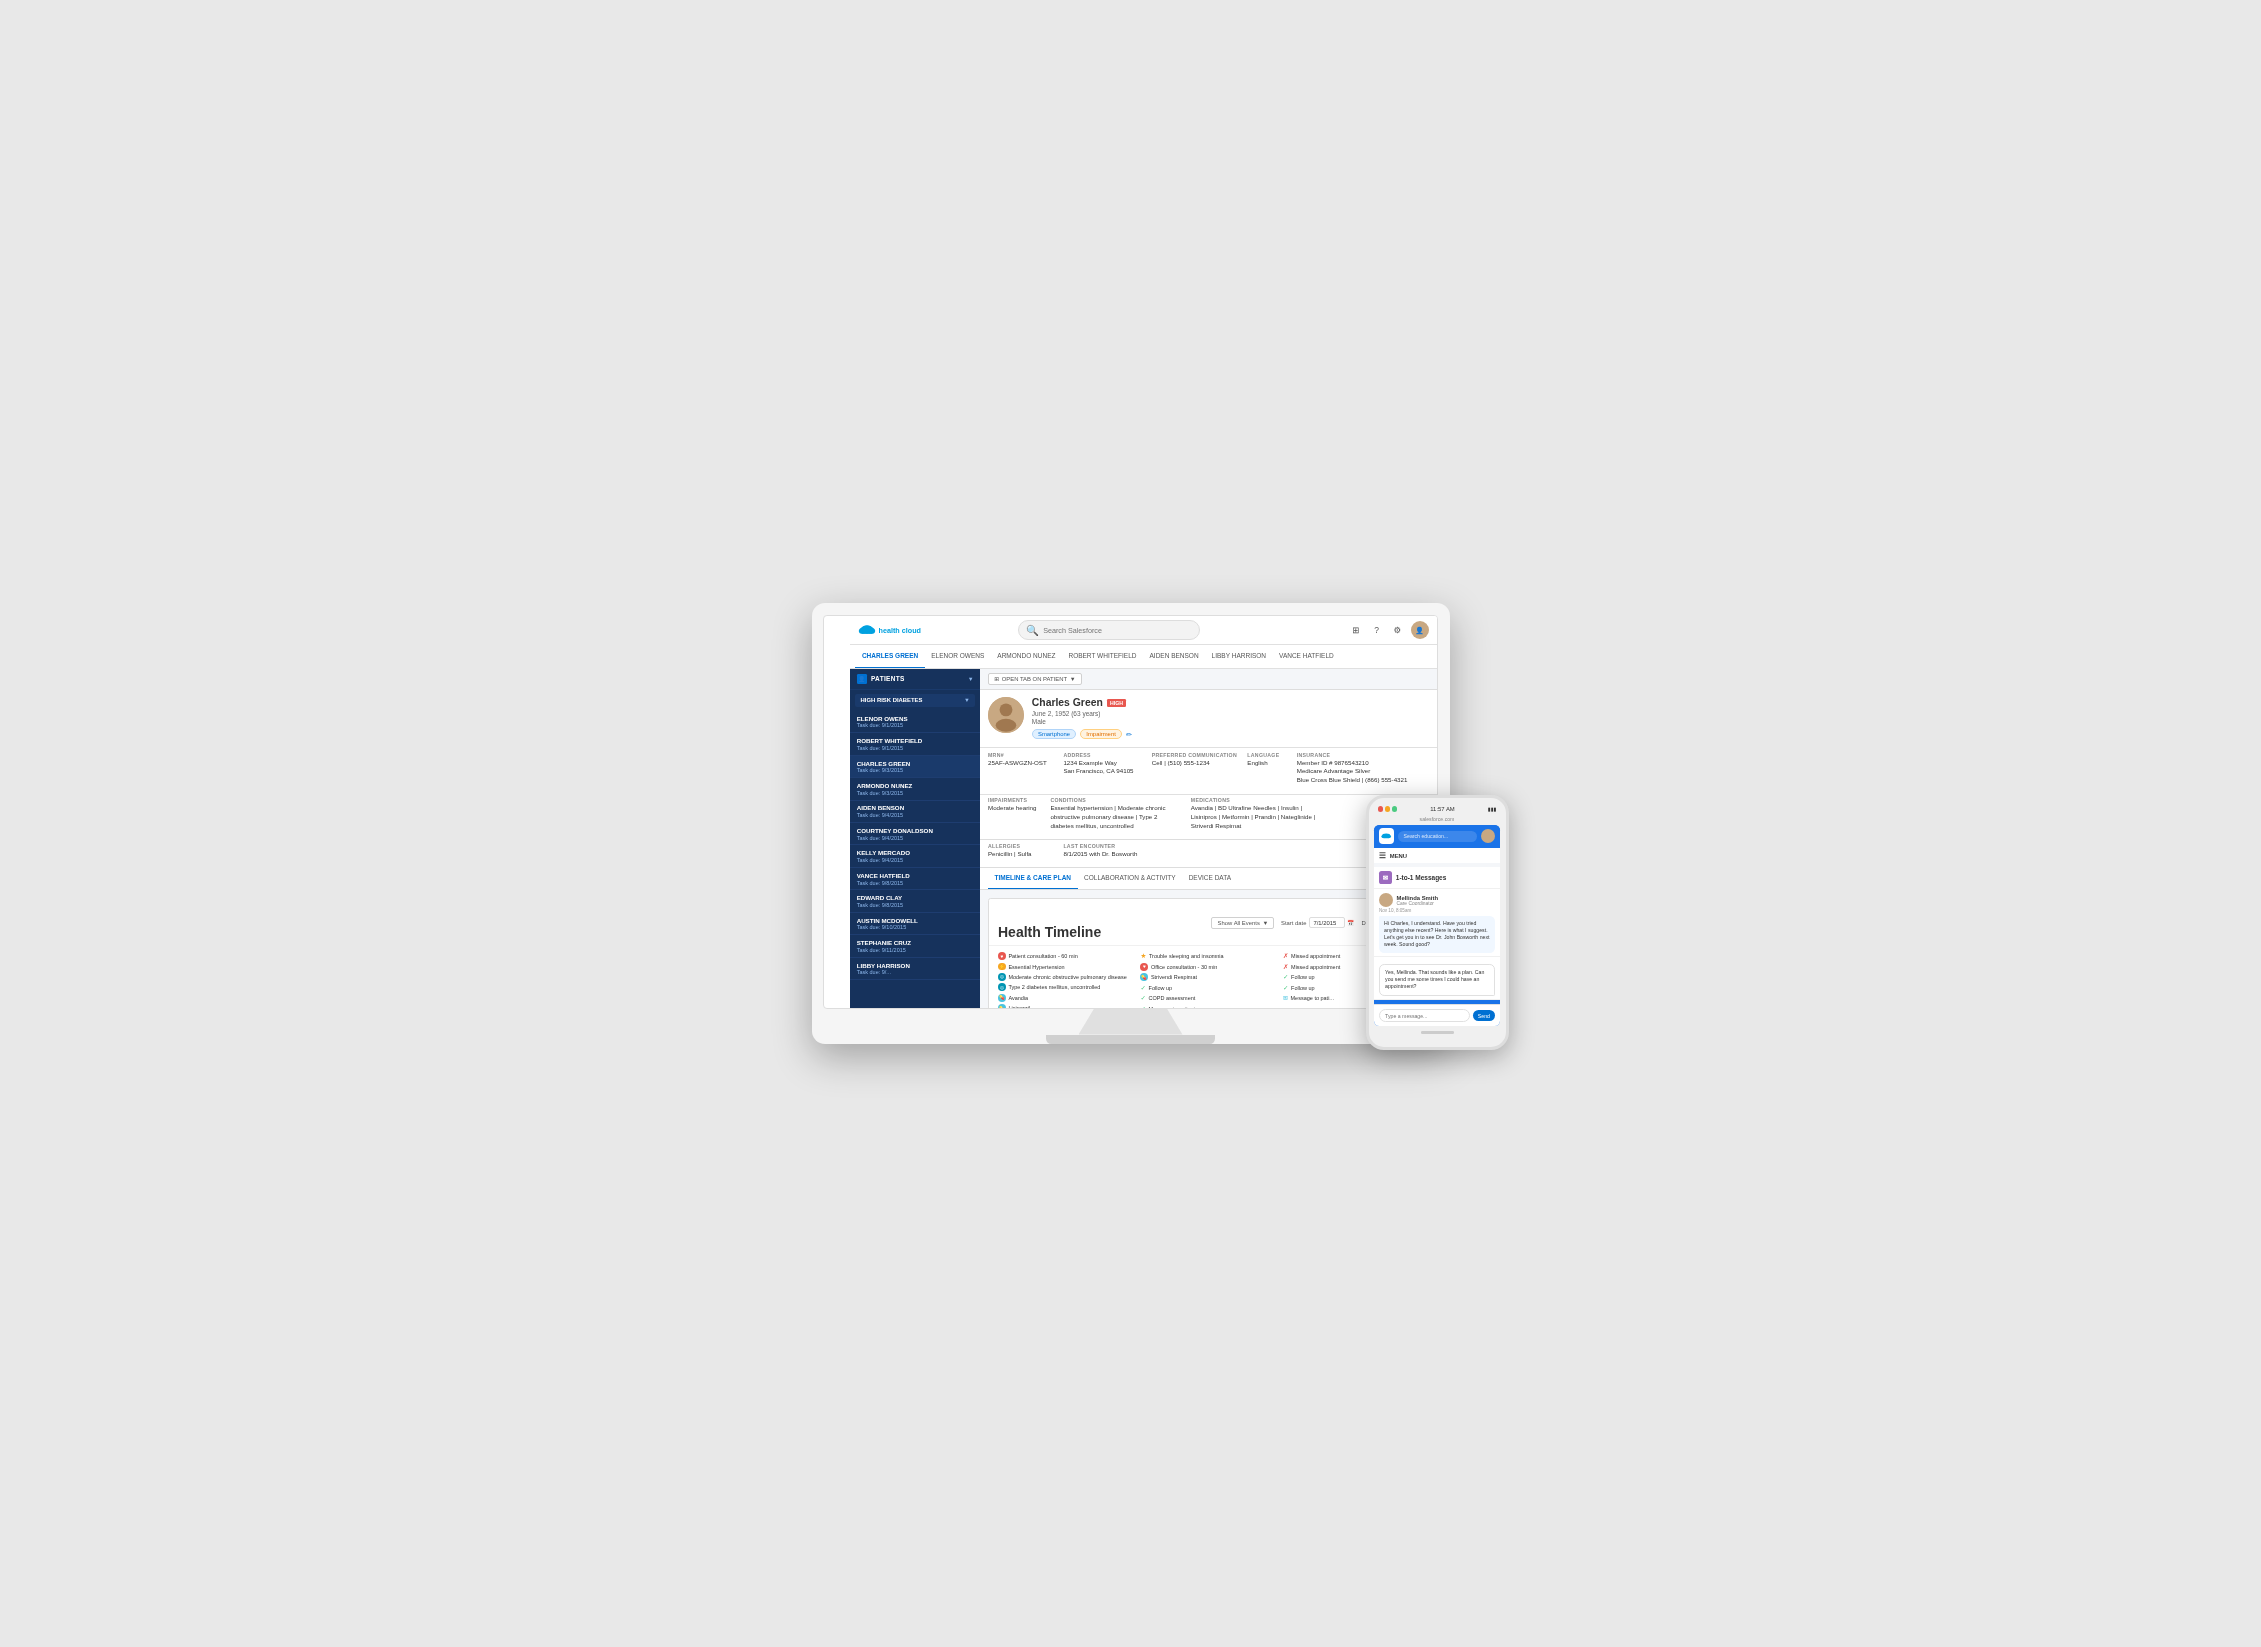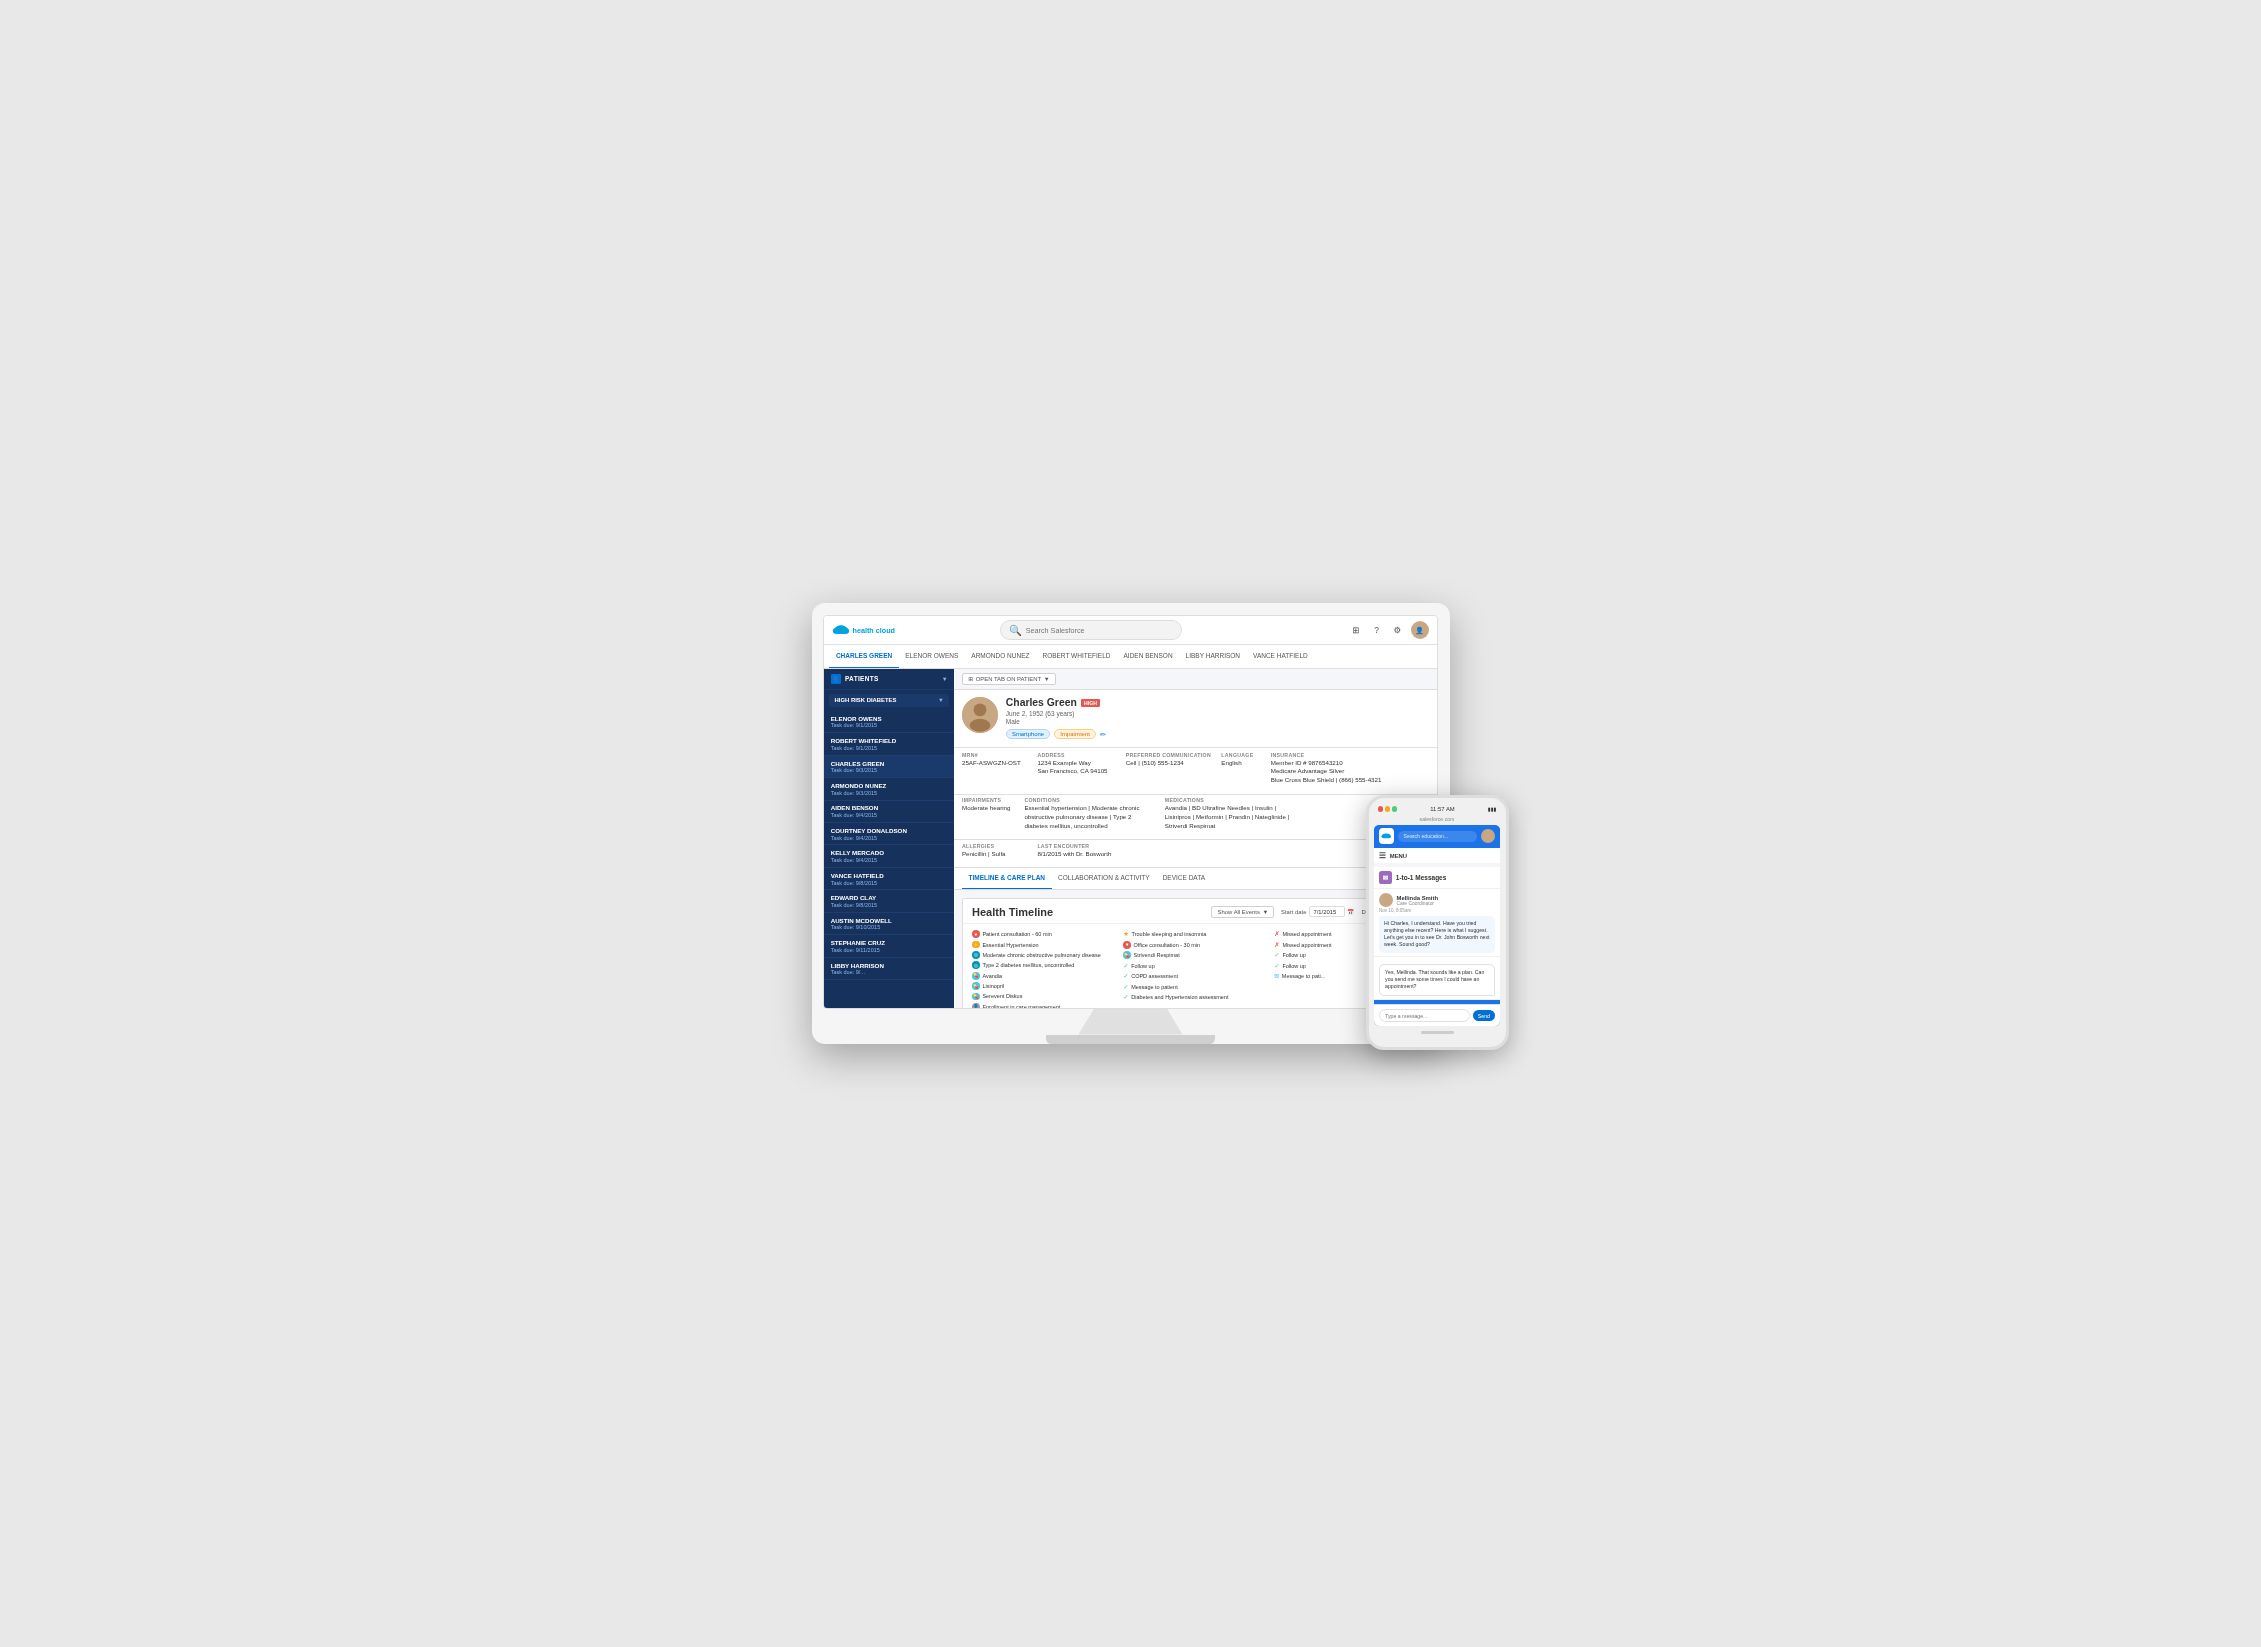--- a/index.html
+++ b/index.html
@@ -21,20 +21,21 @@
       box-shadow: 0 13px 39px rgba(0,0,0,0.3);
       width: 638px;
       position: relative;
     }
     .monitor-screen {
       background: #fff;
       border-radius: 3.9px;
       overflow: hidden;
       border: 0.7px solid #ddd;
       min-height: 365px;
+      padding-left: 26px;
     }
     .monitor-stand {
       width: 104px;
       height: 26px;
       background: #e0e0e0;
       margin: 0 auto;
       clip-path: polygon(15% 0%, 85% 0%, 100% 100%, 0% 100%);
     }
     .monitor-base {
       width: 169px;
@@ -300,23 +301,24 @@
       overflow: hidden;
     }
     .section-header {
       display: flex;
       align-items: center;
       justify-content: space-between;
       padding: 6.5px 9px 5.2px;
       border-bottom: 0.7px solid #f0f0f0;
     }
     .section-title {
-      font-size: 11px;
-      font-weight: 600;
-      color: #333;
+      font-size: 14px;
+      font-weight: 600;
+      color: #333;
+      margin-top: 18px;
     }
     .timeline-controls {
       display: flex;
       align-items: center;
       gap: 6.5px;
     }
     .show-all-btn {
       display: flex;
       align-items: center;
       gap: 2.6px;

